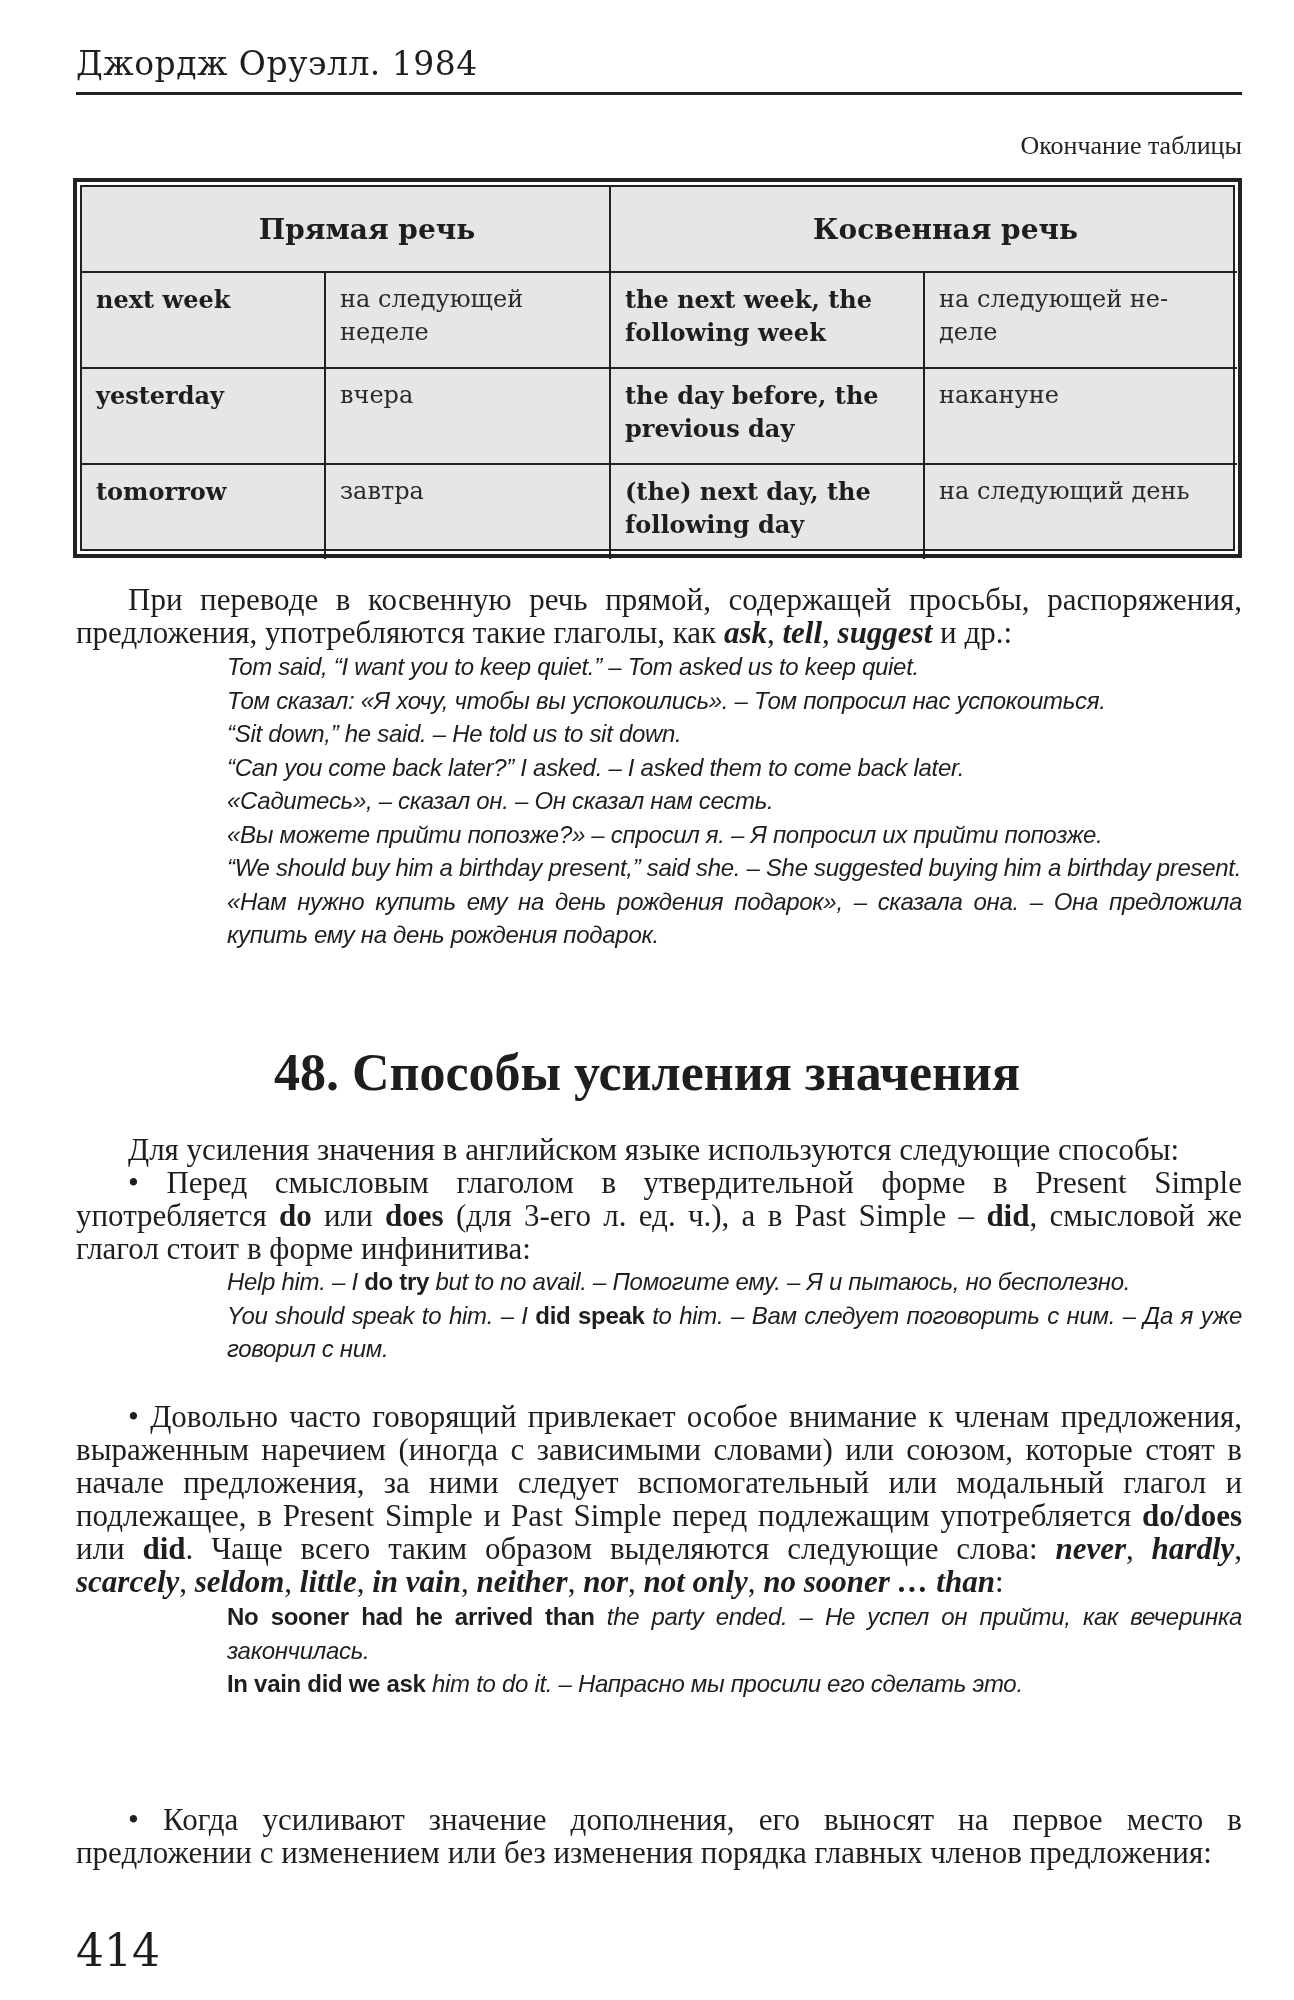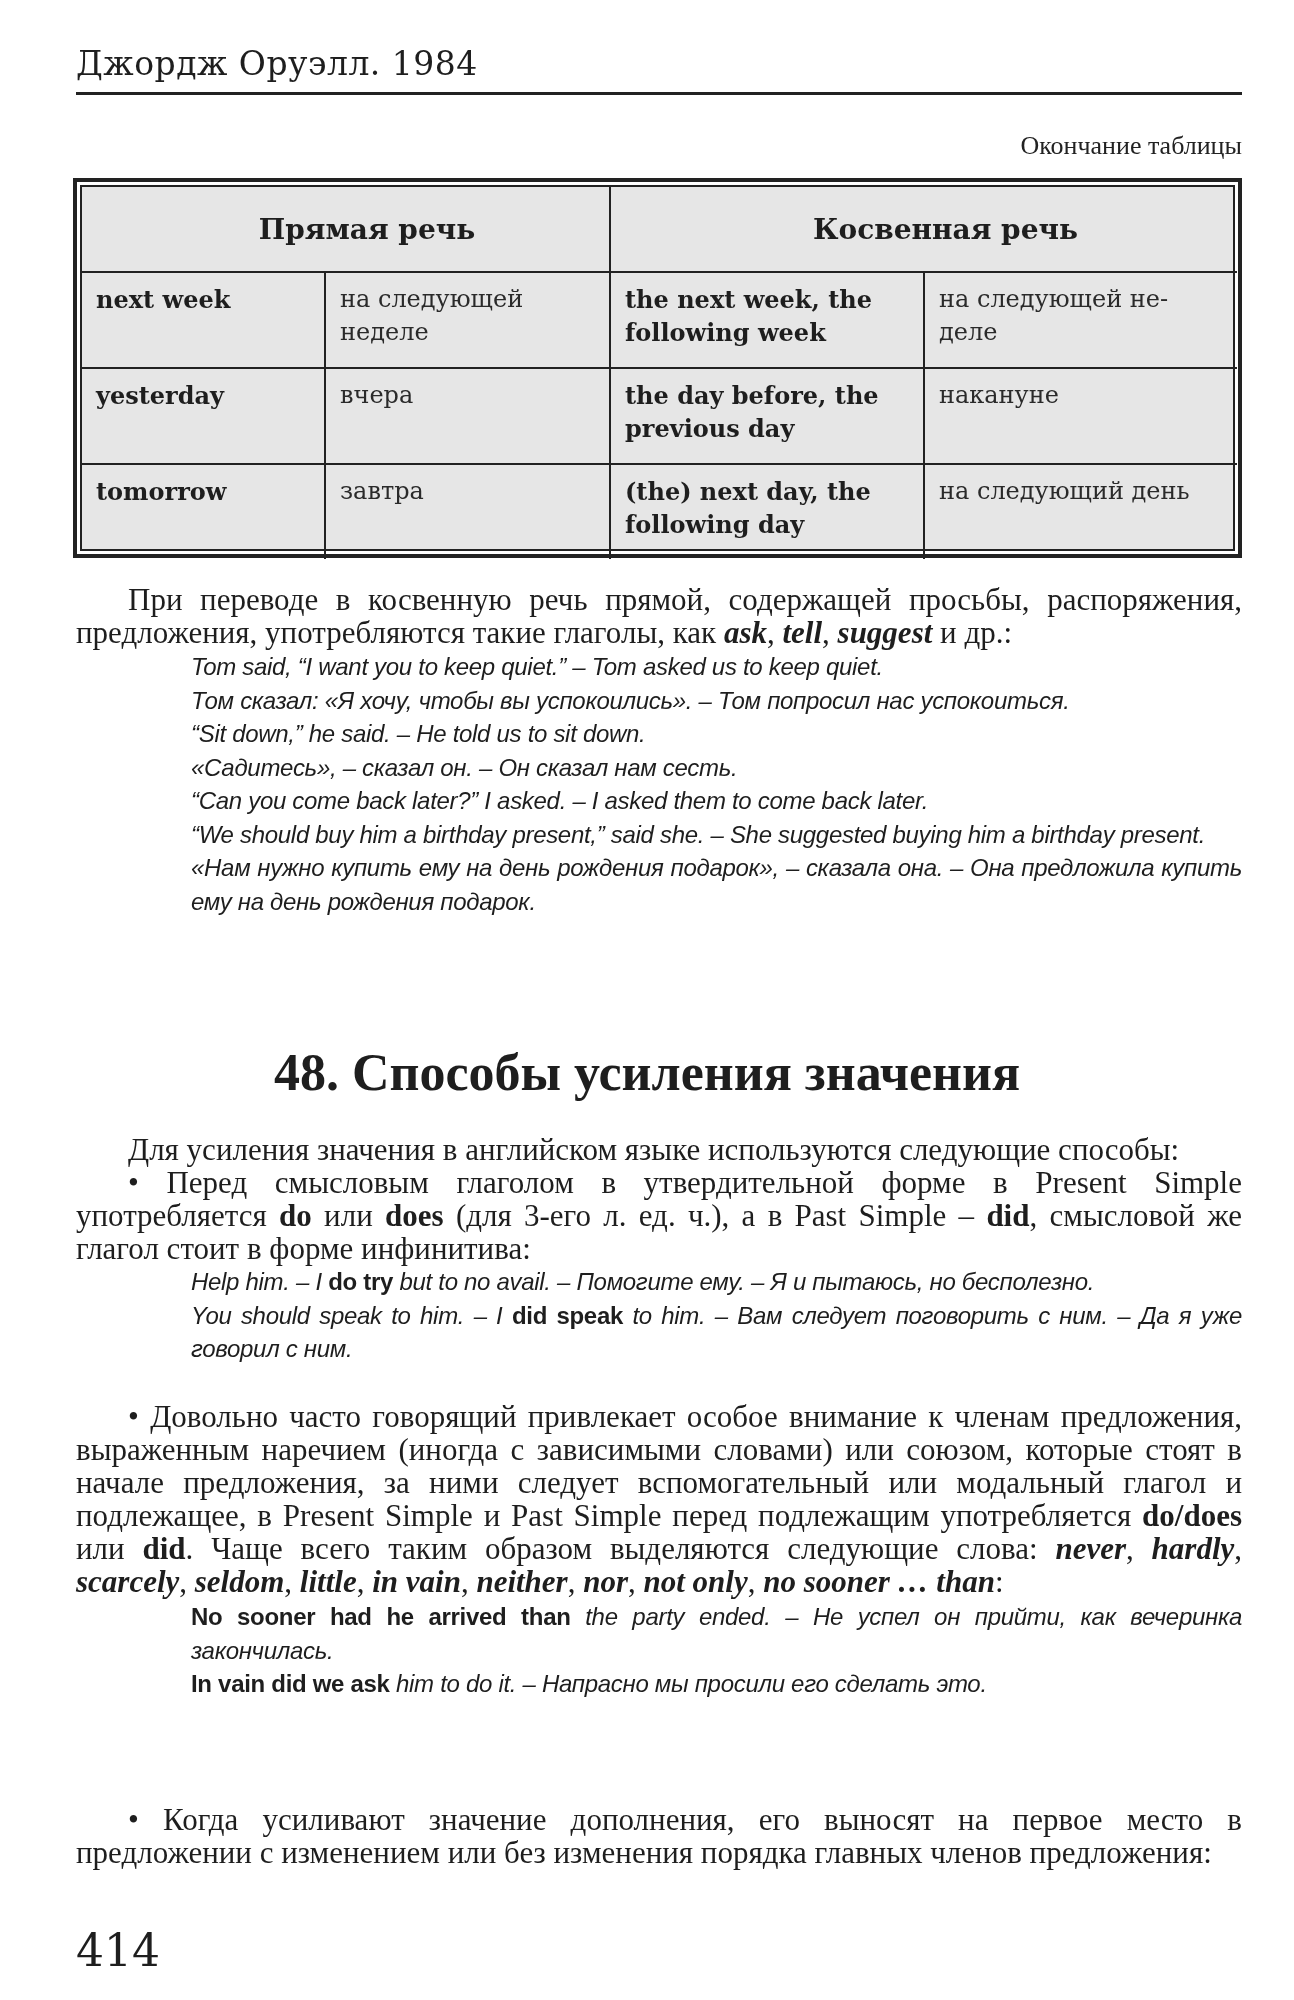--- a/index.html
+++ b/index.html
@@ -16,21 +16,21 @@
   table.speech td { font-size: 24px; vertical-align: top; padding: 10px 14px 8px 14px; border: 2px solid #222; line-height: 33px; height: 76px; }
   table.speech tr > *:first-child { border-left: none; }
   table.speech tr > *:last-child { border-right: none; }
   table.speech tr:last-child td { border-bottom: none; }
   td.en { font-weight: bold; }
   td.ru { font-weight: normal; color: #2a2a2a; }
 
   .para { position: absolute; left: 76px; width: 1166px; font-family: "Liberation Serif", serif; font-size: 31px; line-height: 33px; text-align: justify; color: #1e1e1e; }
   .indent { text-indent: 52px; }
   .ex { position: absolute; left: 191px; width: 1051px; font-family: "Liberation Sans", sans-serif; font-style: italic; font-size: 24px; line-height: 33.5px; color: #1e1e1e; letter-spacing: -0.3px; }
-  .ex div { text-align: justify; }
+  .ex div { text-align: justify; margin-left: 36px; }
   .ex b { font-style: normal; font-weight: bold; }
   .kw { font-weight: bold; font-style: italic; }
   .b { font-weight: bold; }
 
   #section-title { position: absolute; left: 0; width: 1294px; top: 1043px; text-align: center; font-family: "Liberation Serif", serif; font-weight: bold; font-size: 52px; color: #1e1e1e; }
   #page-number { position: absolute; left: 76px; top: 1925px; font-family: "DejaVu Serif", serif; font-size: 44px; color: #1e1e1e; }
 </style>
 </head>
 <body>
 
@@ -76,22 +76,23 @@
 </div>
 
 <div class="para indent" style="top:583px">
   <span>При переводе в косвенную речь прямой, содержащей просьбы, распоряжения, предложения, употребляются такие глаголы, как </span><span class="kw">ask</span>, <span class="kw">tell</span>, <span class="kw">suggest</span><span> и др.:</span>
 </div>
 
 <div class="ex" style="top:650px">
   <div>Tom said, “I want you to keep quiet.” – Tom asked us to keep quiet.</div>
   <div>Том сказал: «Я хочу, чтобы вы успокоились». – Том попросил нас успокоиться.</div>
   <div>“Sit down,” he said. – He told us to sit down.</div>
+  <div>“Can you come back later?” I asked. – I asked them to come back later.</div>
   <div>«Садитесь», – сказал он. – Он сказал нам сесть.</div>
-  <div>“Can you come back later?” I asked. – I asked them to come back later.</div>
+  <div>«Вы можете прийти попозже?» – спросил я. – Я попросил их прийти попозже.</div>
   <div>“We should buy him a birthday present,” said she. – She suggested buying him a birthday present.</div>
   <div>«Нам нужно купить ему на день рождения подарок», – сказала она. – Она предложила купить ему на день рождения подарок.</div>
 </div>
 
 <div id="section-title">48. Способы усиления значения</div>
 
 <div class="para indent" style="top:1133px">Для усиления значения в английском языке используются следующие способы:</div>
 
 <div class="para indent" style="top:1166px">
   <span>• Перед смысловым глаголом в утвердительной форме в Present Simple употребляется </span><span class="b">do</span><span> или </span><span class="b">does</span><span> (для 3-его л. ед. ч.), а в Past Simple – </span><span class="b">did</span><span>, смысловой же глагол стоит в форме инфинитива:</span>

